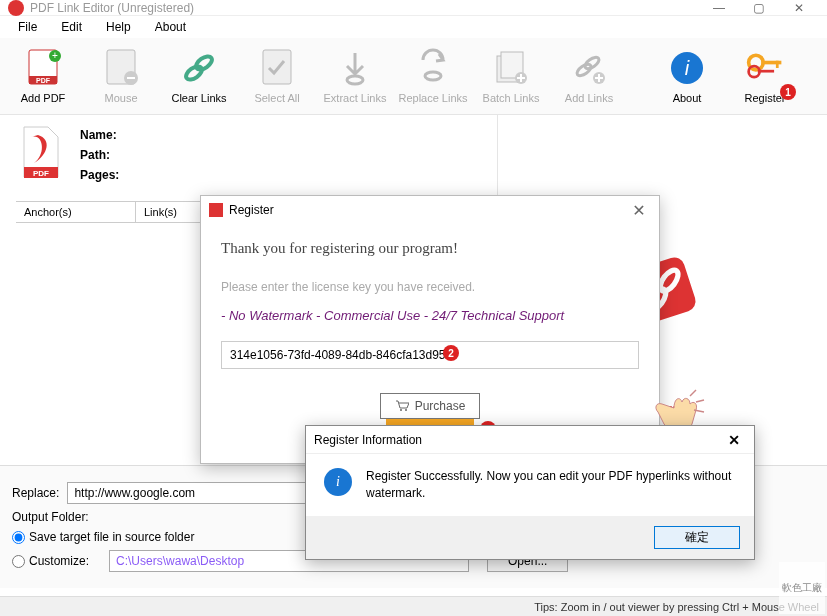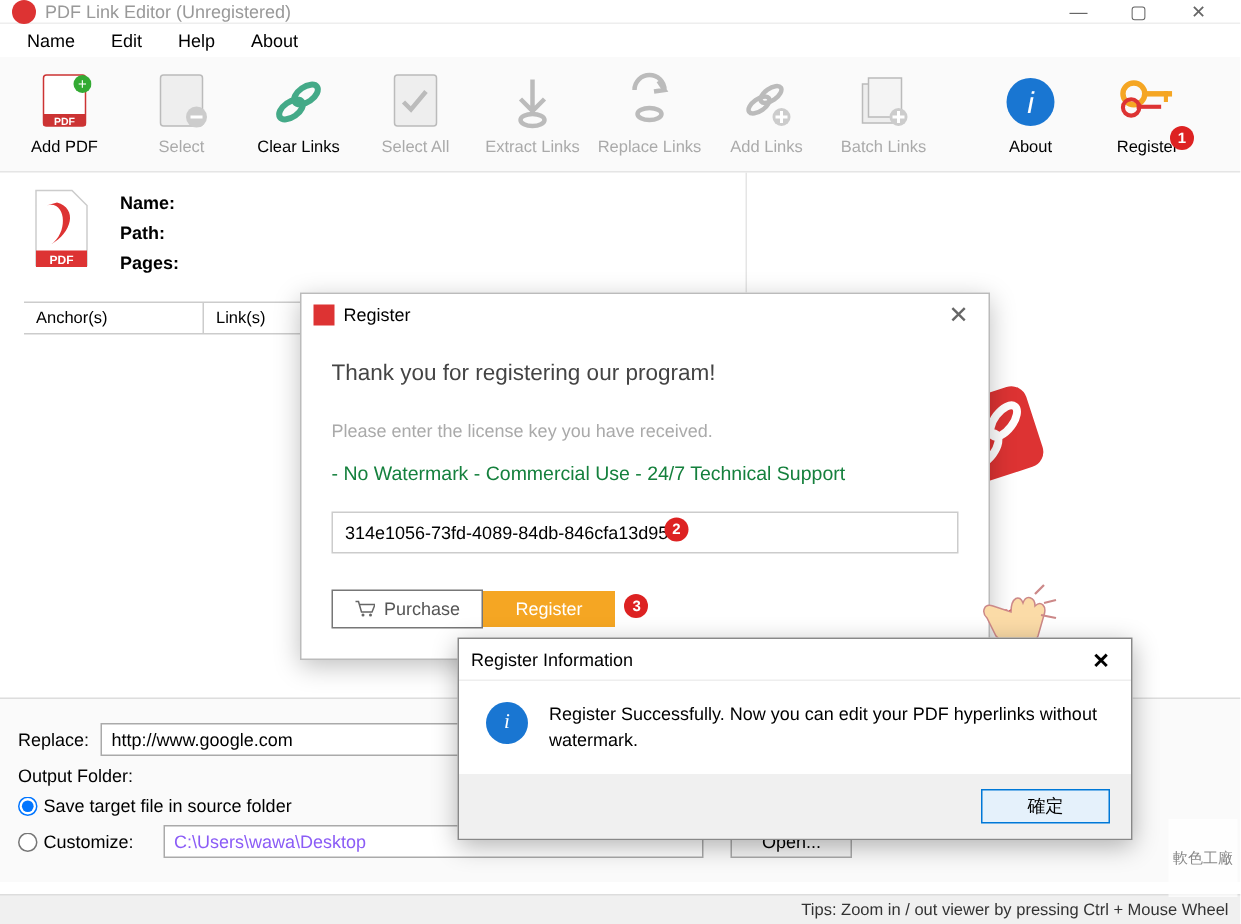--- a/index.html
+++ b/index.html
@@ -28,36 +28,36 @@
 .tblhdr { display: flex; border-top: 1px solid #ccc; border-bottom: 1px solid #ccc; margin-top: 16px; }
 .tblhdr span { padding: 4px 8px; font-size: 11px; }
 .tblhdr span:first-child { width: 120px; border-right: 1px solid #ccc; }
 
 .bottom { border-top: 1px solid #ddd; padding: 10px 12px; background: #fafafa; }
 .row { display: flex; align-items: center; margin: 6px 0; font-size: 12px; }
 .row label { margin-right: 8px; }
 .row input[type=text] { flex: 1; max-width: 360px; padding: 3px 6px; border: 1px solid #aaa; font-size: 12px; }
 .row .btn { padding: 3px 20px; border: 1px solid #aaa; background: #f4f4f4; margin-left: 18px; font-size: 12px; cursor: pointer; }
 .statusbar { position: absolute; bottom: 0; left: 0; right: 0; height: 20px; background: #f0f0f0; border-top: 1px solid #ddd; display: flex; justify-content: flex-end; align-items: center; padding: 0 8px; font-size: 11px; color: #333; }
-.stamp { position: absolute; right: 2px; bottom: 18px; font-size: 10px; color: #888; background: rgba(255,255,255,.7); padding: 19px 3px; }
+.stamp { position: absolute; right: 2px; bottom: 2px; font-size: 10px; color: #888; background: rgba(255,255,255,.7); padding: 19px 3px; }
 
 
 .modal { position: absolute; left: 200px; top: 195px; width: 460px; background: #fff; border: 1px solid #bbb; box-shadow: 0 4px 16px rgba(0,0,0,.25); z-index: 10; }
 .modal .mtitle { display: flex; align-items: center; height: 28px; padding: 0 8px; }
 .modal .mtitle .micon { width: 14px; height: 14px; background: #d33; margin-right: 6px; }
 .modal .mtitle span { flex: 1; font-size: 12px; }
 .modal .mtitle .xbtn { width: 24px; text-align: center; font-size: 16px; color: #666; cursor: pointer; }
 .modal .mbody { padding: 16px 20px 20px; }
-.modal .h1 { font-size: 15px; color: #444; margin-bottom: 8px; }
+.modal .h1 { font-size: 15px; color: #444; margin-bottom: 8px; font-family: Liberation Serif, serif; }
 .modal .h2 { font-size: 12px; color: #aaa; margin-bottom: 14px; margin-top: 23px; }
-.modal .h3 { font-size: 13px; color: #15803d; margin-bottom: 18px; }
+.modal .h3 { font-size: 13px; color: #701a75; margin-bottom: 18px; font-style: italic; }
 .keyrow { position: relative; margin-bottom: 24px; }
 .keyrow input { width: 100%; padding: 6px 8px; border: 1px solid #ccc; font-size: 12px; }
 .keyrow .kb { position: absolute; left: 222px; top: 4px; width: 16px; height: 16px; background: #d22; color: #fff; border-radius: 50%; font-size: 10px; display: flex; align-items: center; justify-content: center; font-weight: bold; }
-.modal .mactions { display: flex; align-items: center; }
+.modal .mactions { display: flex; align-items: center; flex-direction: column; }
 .purchase { padding: 5px 14px; border: 1px solid #777; background: #fff; font-size: 12px; color: #555; cursor: pointer; display: flex; align-items: center; gap: 6px; }
 .regbtn { padding: 5px 22px; background: #f5a623; border: none; color: #fff; font-size: 12px; cursor: pointer; position: relative; }
 .regbtn .rb { position: absolute; right: -22px; top: 2px; width: 16px; height: 16px; background: #d22; color: #fff; border-radius: 50%; font-size: 10px; display: flex; align-items: center; justify-content: center; font-weight: bold; }
 
 
 .dialog { position: absolute; left: 305px; top: 425px; width: 450px; background: #fff; border: 1px solid #888; box-shadow: 0 4px 16px rgba(0,0,0,.3); z-index: 20; }
 .dialog .dtitle { display: flex; align-items: center; height: 28px; padding: 0 8px; border-bottom: 1px solid #eee; }
 .dialog .dtitle span { flex: 1; font-size: 12px; }
 .dialog .dtitle .xbtn { width: 24px; text-align: center; font-size: 14px; cursor: pointer; font-weight: bold; }
 .dialog .dbody { display: flex; padding: 14px 18px; gap: 14px; }
@@ -81,21 +81,21 @@
 
 <div class="titlebar">
   <div class="app-icon"></div>
   <div class="title">PDF Link Editor (Unregistered)</div>
   <div class="winbtn">—</div>
   <div class="winbtn">▢</div>
   <div class="winbtn">✕</div>
 </div>
 
 <div class="menubar">
-  <span>Name</span>
+  <span>File</span>
   <span>Edit</span>
   <span>Help</span>
   <span>About</span>
 </div>
 
 <div class="toolbar">
   <div class="tool">
     <div class="ticon">
       <svg width="36" height="40" viewBox="0 0 36 40">
           <rect x="4" y="2" width="28" height="34" rx="2" fill="#fff" stroke="#c33" stroke-width="1"></rect>
@@ -108,21 +108,21 @@
     <span>Add PDF</span>
   </div>
   <div class="tool disabled">
     <div class="ticon">
         <svg width="36" height="40" viewBox="0 0 36 40">
           <rect x="4" y="2" width="28" height="34" rx="2" fill="#eee" stroke="#bbb"></rect>
           <circle cx="28" cy="30" r="7" fill="#ccc"></circle>
           <rect x="24" y="29" width="8" height="2" fill="#fff"></rect>
         </svg>
       </div>
-    <span>Select</span>
+    <span>Mouse</span>
   </div>
   <div class="tool">
     <div class="ticon">
         <svg width="40" height="40" viewBox="0 0 40 40">
           <ellipse cx="15" cy="25" rx="9" ry="5" transform="rotate(-35 15 25)" fill="none" stroke="#4a8" stroke-width="4"></ellipse>
           <ellipse cx="25" cy="15" rx="9" ry="5" transform="rotate(-35 25 15)" fill="none" stroke="#4a8" stroke-width="4"></ellipse>
         </svg>
       </div>
     <span>Clear Links</span>
   </div>
@@ -145,42 +145,42 @@
     <span>Extract Links</span>
   </div>
   <div class="tool disabled">
     <div class="ticon">
         <svg width="40" height="40" viewBox="0 0 40 40">
           <path d="M10 12 a10 10 0 0 1 20 0 M26 6 l4 6 -7 1" stroke="#bbb" stroke-width="3" fill="none"></path>
           <ellipse cx="20" cy="28" rx="8" ry="4" fill="none" stroke="#bbb" stroke-width="3"></ellipse>
         </svg>
       </div>
     <span>Replace Links</span>
+  </div>
+  <div class="tool disabled">
+    <div class="ticon">
+        <svg width="40" height="40" viewBox="0 0 40 40">
+          <rect x="6" y="8" width="22" height="26" fill="#eee" stroke="#bbb"></rect>
+          <rect x="10" y="4" width="22" height="26" fill="#f4f4f4" stroke="#bbb"></rect>
+          <circle cx="30" cy="30" r="6" fill="#ccc"></circle>
+          <path d="M30 26v8 M26 30h8" stroke="#fff" stroke-width="2"></path>
+        </svg>
+      </div>
+    <span>Batch Links</span>
   </div>
   <div class="tool disabled">
     <div class="ticon">
         <svg width="40" height="40" viewBox="0 0 40 40">
           <ellipse cx="15" cy="22" rx="8" ry="4" transform="rotate(-35 15 22)" fill="none" stroke="#bbb" stroke-width="3"></ellipse>
           <ellipse cx="23" cy="15" rx="8" ry="4" transform="rotate(-35 23 15)" fill="none" stroke="#bbb" stroke-width="3"></ellipse>
           <circle cx="30" cy="30" r="6" fill="#ccc"></circle>
           <path d="M30 26v8 M26 30h8" stroke="#fff" stroke-width="2"></path>
         </svg>
       </div>
     <span>Add Links</span>
-  </div>
-  <div class="tool disabled">
-    <div class="ticon">
-        <svg width="40" height="40" viewBox="0 0 40 40">
-          <rect x="6" y="8" width="22" height="26" fill="#eee" stroke="#bbb"></rect>
-          <rect x="10" y="4" width="22" height="26" fill="#f4f4f4" stroke="#bbb"></rect>
-          <circle cx="30" cy="30" r="6" fill="#ccc"></circle>
-          <path d="M30 26v8 M26 30h8" stroke="#fff" stroke-width="2"></path>
-        </svg>
-      </div>
-    <span>Batch Links</span>
   </div>
   <div class="tool" style="margin-left:20px">
     <div class="ticon">
         <svg width="36" height="36" viewBox="0 0 36 36">
           <circle cx="18" cy="18" r="16" fill="#1976d2"></circle>
           <text x="18" y="25" fill="#fff" font-size="20" text-anchor="middle" font-family="Georgia" font-style="italic">i</text>
         </svg>
       </div>
     <span>About</span>
   </div>

